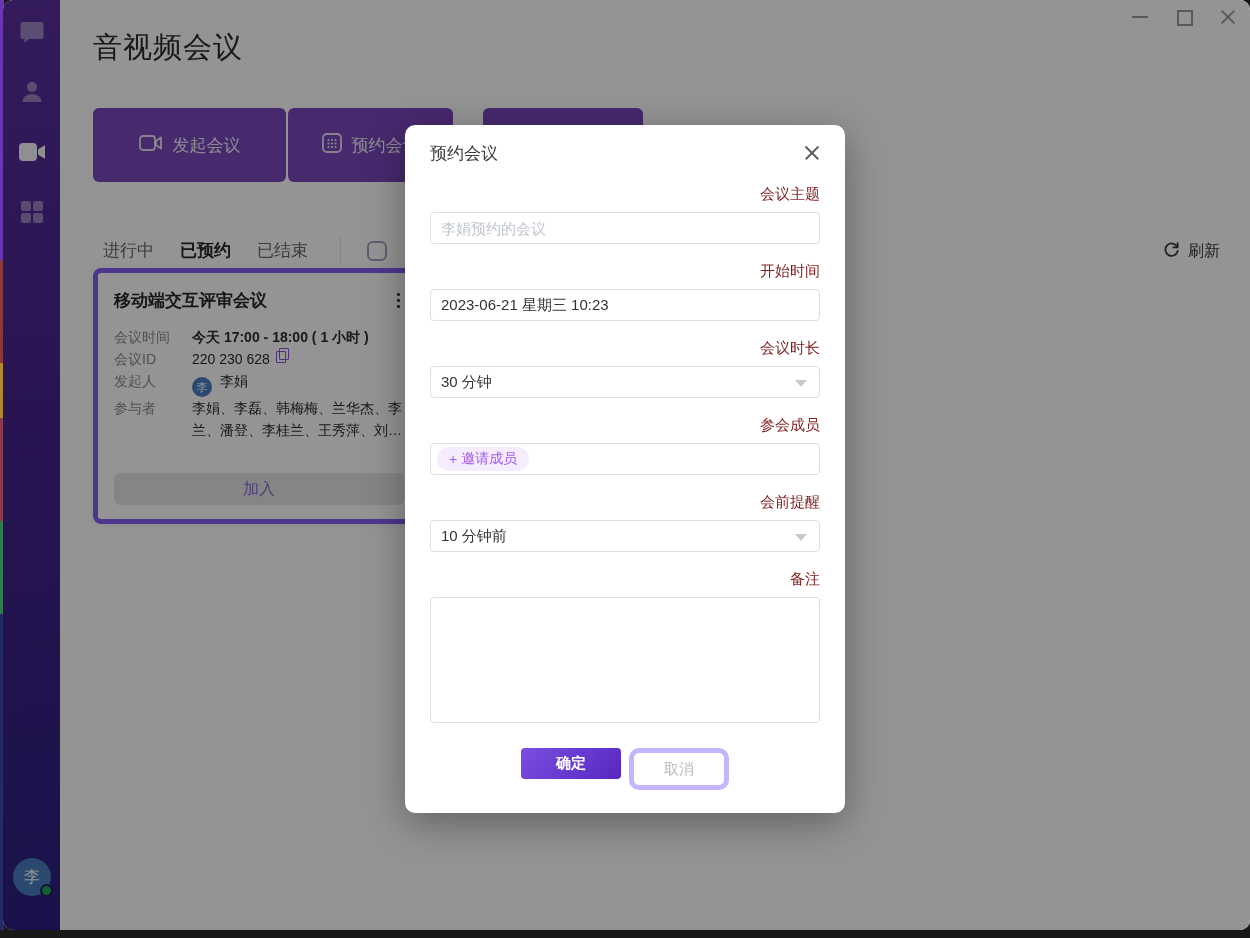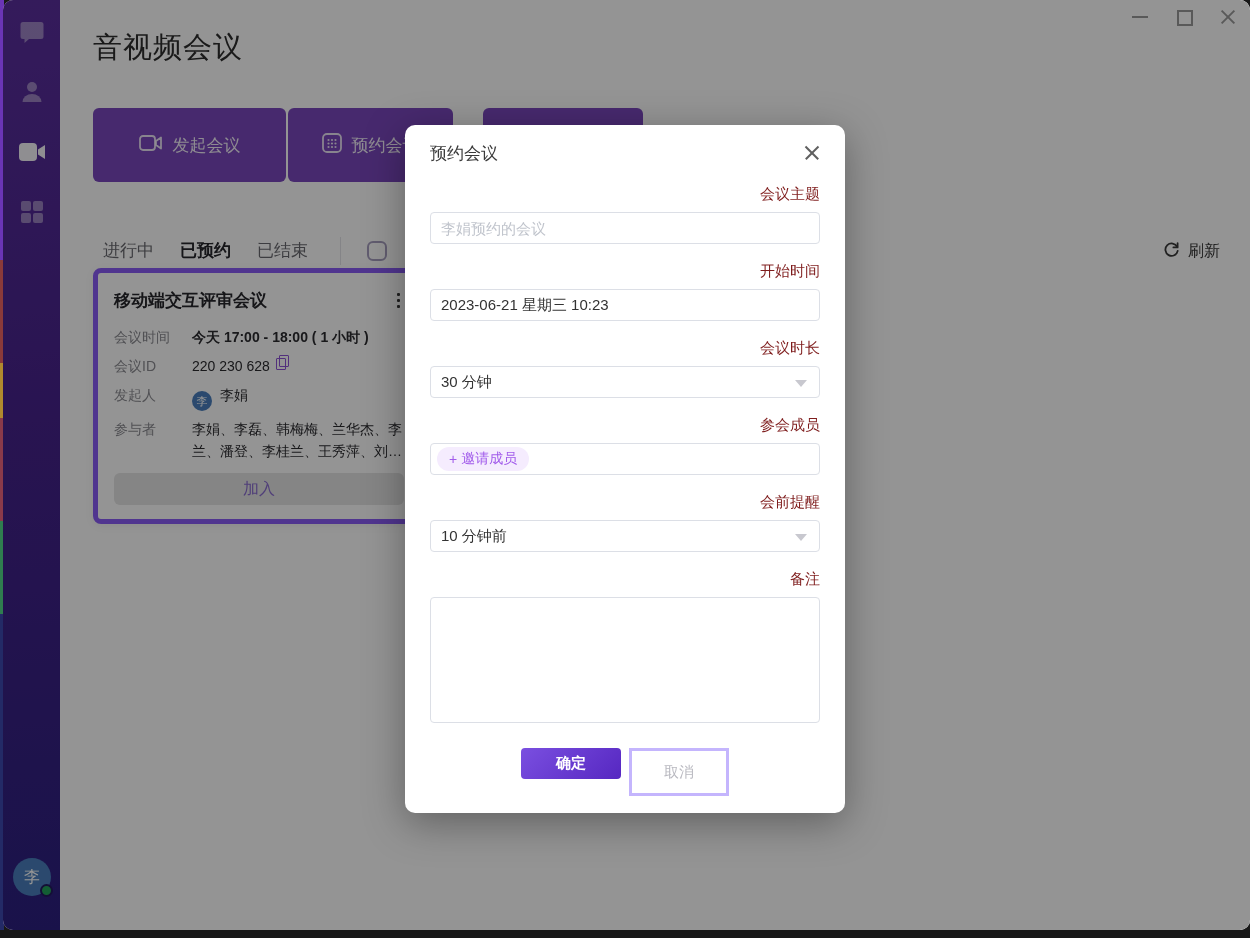--- a/index.html
+++ b/index.html
@@ -53,21 +53,21 @@
   .refresh { margin-left:auto; display:flex; align-items:center; gap:8px; font-size:16px;
     color:#3a3a3a; cursor:pointer; margin-bottom:6px; }
 
   
   .card { position:absolute; left:33px; top:268px; width:332px; height:256px; background:#fff;
     border:5px solid #8b5cf6; border-radius:8px; box-shadow:0 2px 10px rgba(0,0,0,0.06); padding:16px; }
   .card-head { display:flex; align-items:flex-start; }
   .card-title { font-size:17px; font-weight:bold; color:#26262b; }
   .kebab { margin-left:auto; display:flex; flex-direction:column; gap:3px; padding:4px; cursor:pointer; }
   .kebab i { width:3px; height:3px; background:#3a3a3a; border-radius:1px; }
-  .card-rows { margin-top:14px; display:flex; flex-direction:column; gap:7px; }
+  .card-rows { margin-top:14px; display:flex; flex-direction:column; gap:0; }
   .crow { display:flex; font-size:14px; line-height:22px; }
   .crow .lbl { width:78px; flex:none; color:#8c8c92; }
   .crow .val { color:#2c2c30; }
   .val.strong { font-weight:bold; }
   .copy-icon { display:inline-block; width:12px; height:14px; position:relative; margin-left:6px; vertical-align:-2px; cursor:pointer; }
   .copy-icon::before { content:""; position:absolute; left:0; top:3px; width:8px; height:10px; border:1.5px solid #8e54d6; border-radius:1px; background:#fff; }
   .copy-icon::after { content:""; position:absolute; left:3px; top:0; width:8px; height:10px; border:1.5px solid #8e54d6; border-radius:1px; }
   .mini-avatar { display:inline-flex; width:20px; height:20px; border-radius:50%; background:#4a7fbd;
     color:#fff; font-size:11px; align-items:center; justify-content:center; margin-right:8px; vertical-align:-5px; }
   .participants { max-height:44px; overflow:hidden; }
@@ -101,21 +101,21 @@
     border-left:6px solid transparent; border-right:6px solid transparent; border-top:7px solid #c8c8cf; }
   .fmembers { display:flex; align-items:center; padding:0 6px; cursor:text; }
   .invite-chip { display:inline-flex; align-items:center; gap:4px; height:24px; padding:0 12px;
     border-radius:13px; background:#f5ecfe; color:#a25ceb; font-size:14px; cursor:pointer; }
   .ftextarea { width:100%; height:126px; border:1px solid #dcdfe6; border-radius:4px; resize:none;
     font-family:inherit; font-size:15px; padding:8px 10px; color:#333; }
   .modal-footer { display:flex; justify-content:center; gap:8px; margin-top:21px; }
   .btn-confirm { width:100px; height:31px; border:none; border-radius:4px; color:#fff; font-size:15px;
     font-weight:bold; cursor:pointer; font-family:inherit;
     background:linear-gradient(135deg,#7a4fe0 0%,#5627c1 100%); }
-  .btn-cancel { width:100px; height:48px; border:3px solid #c4b5fd; border-radius:0; background:#fff;
+  .btn-cancel { width:100px; height:42px; border:5px solid #c4b5fd; border-radius:10px; background:#fff;
     color:#b9b9c0; font-size:15px; cursor:pointer; font-family:inherit; }
 </style>
 </head>
 <body>
 
 <div class="wallpaper"></div>
 
 <div id="window">
 
   <div class="main">

